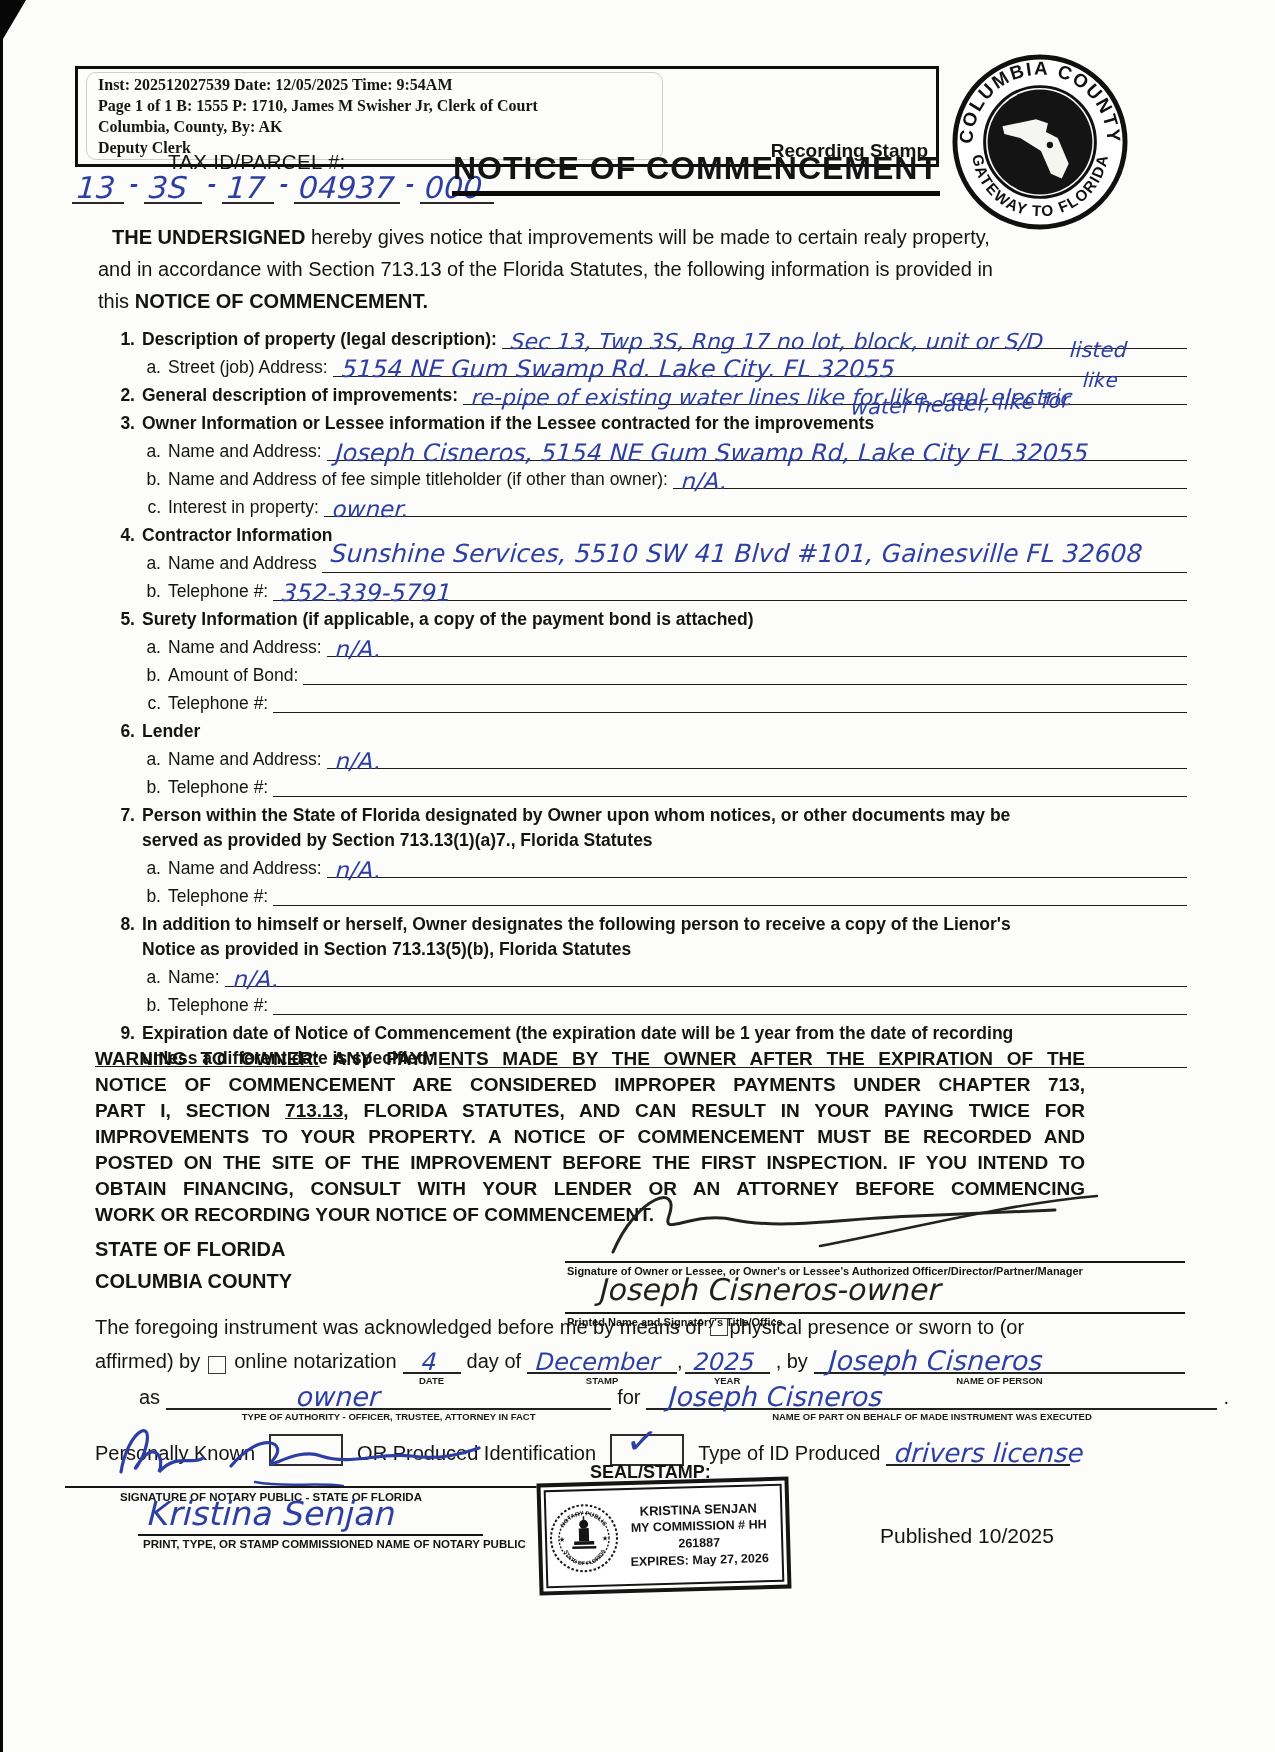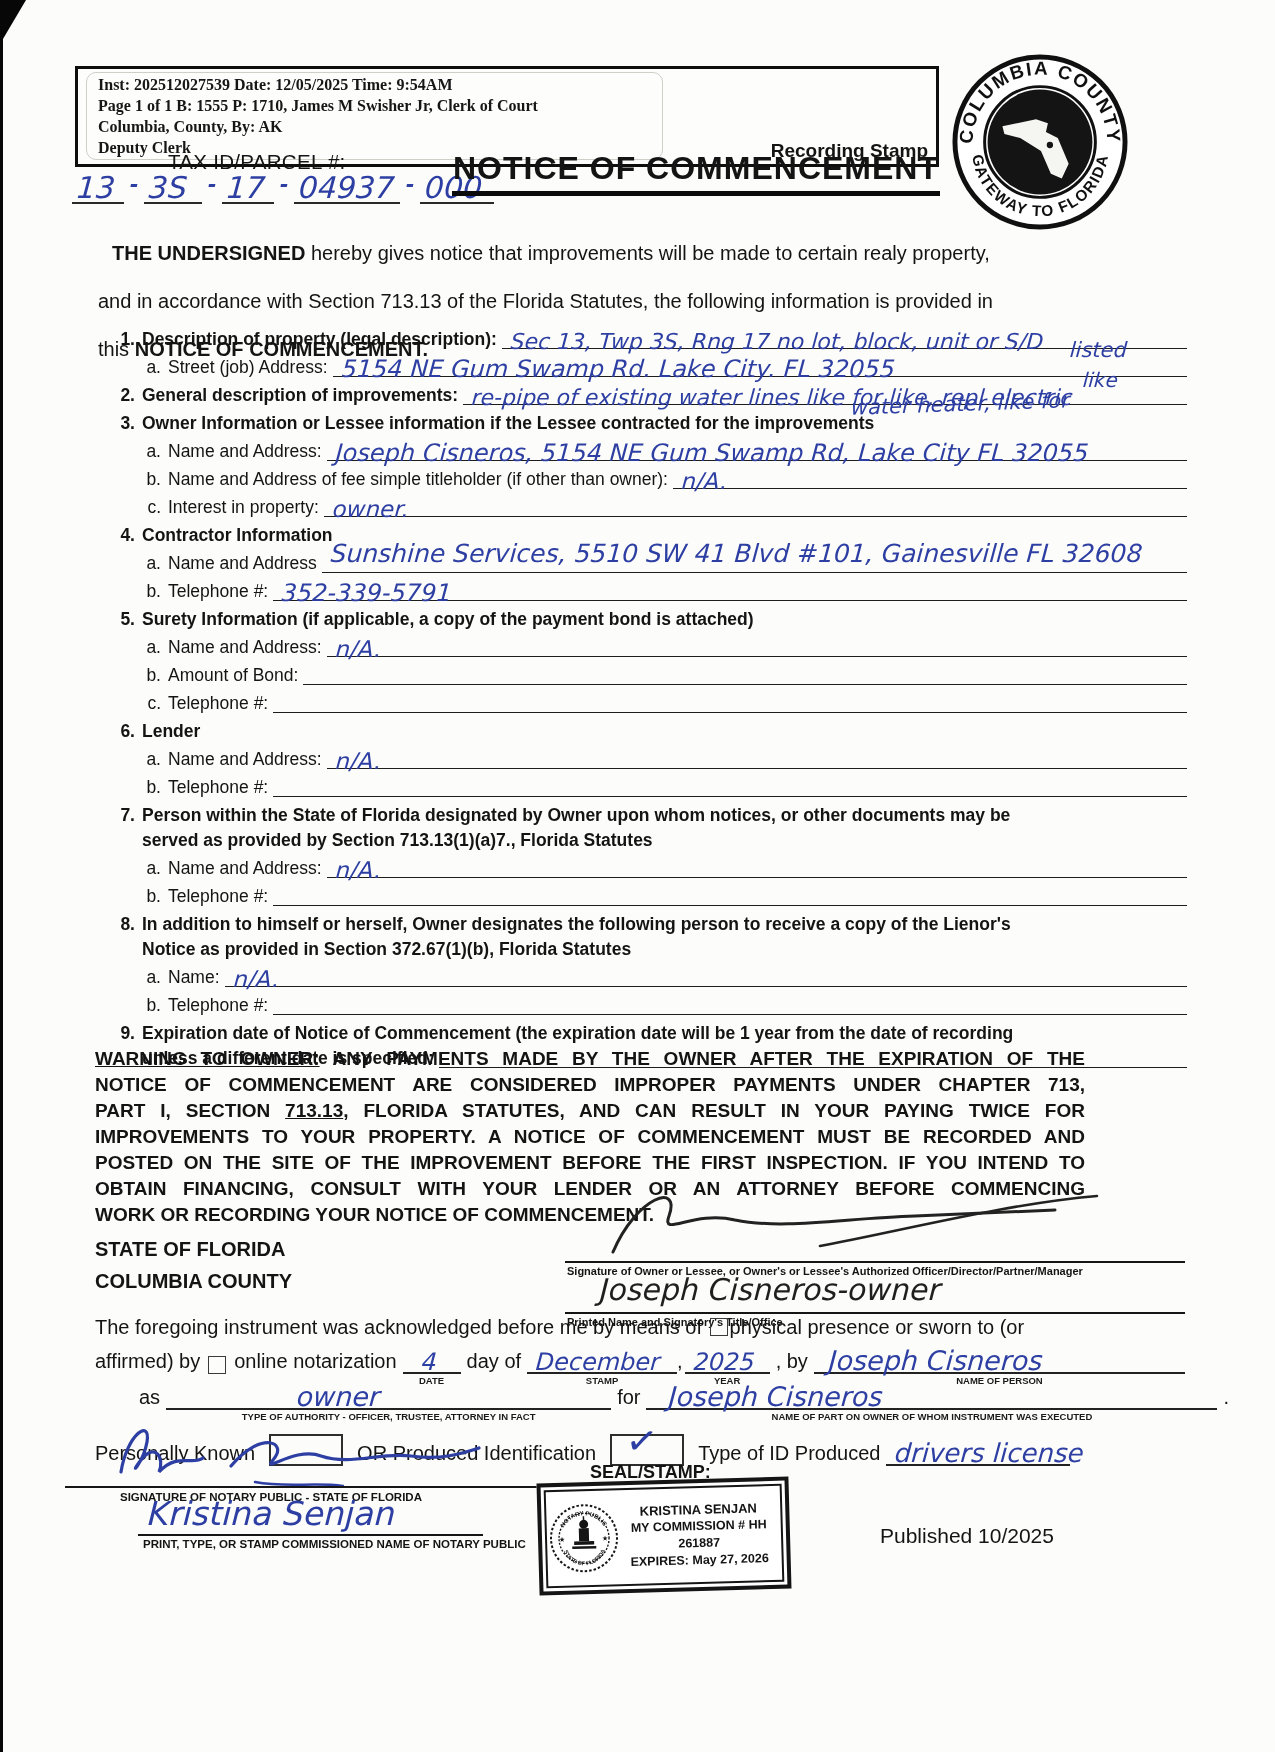--- a/index.html
+++ b/index.html
@@ -28,21 +28,21 @@
   #taxrow .cell{border-bottom:2.5px solid #2a2a2a;height:40px;position:relative;flex:none;}
   #taxrow .cell .hw{bottom:-1px;left:4px;font-size:30px;}
   #taxrow .dash{flex:none;width:20px;text-align:center;color:#2e3fa3;font-weight:bold;font-size:25px;
       font-style:italic;padding-bottom:6px;}
   .w1{width:52px}.w2{width:58px}.w3{width:52px}.w4{width:106px}.w5{width:74px}
   #title{position:absolute;left:452px;top:150px;width:488px;text-align:center;font-size:32px;font-weight:bold;
       letter-spacing:1px;border-bottom:5px solid #0b0b0b;padding-bottom:4px;white-space:nowrap;}
 
   
   #intro{position:absolute;left:98px;top:221px;width:990px;font-size:20px;line-height:32px;}
-  #intro .ln{white-space:nowrap;margin-top:16px;}
+  #intro .ln{white-space:nowrap;}
   #intro .ln1{padding-left:14px;}
 
   
   #items{position:absolute;left:95px;top:322px;width:1092px;}
   .row{display:flex;align-items:flex-end;height:27px;font-size:17.5px;line-height:20px;position:relative;padding-bottom:1px;}
   .row.cont{height:24px;}
   .row>.num{flex:none;width:40px;text-align:right;padding-right:7px;}
   .row.sub>.num{width:66px;}
   .row>.sp{flex:none;width:47px;}
   .lbl{flex:none;white-space:nowrap;}
@@ -305,21 +305,21 @@
       <span class="num">b.</span>
       <span class="lbl">Telephone #:</span>
       <span class="fl"></span>
     </div>
     <div class="row">
       <span class="num b">8.</span>
       <span class="lbl b">In addition to himself or herself, Owner designates the following person to receive a copy of the Lienor's</span>
     </div>
     <div class="row cont">
       <span class="sp"></span>
-      <span class="lbl b">Notice as provided in Section 372.67(1)(b), Florida Statutes</span>
+      <span class="lbl b">Notice as provided in Section 713.13(5)(b), Florida Statutes</span>
     </div>
     <div class="row sub">
       <span class="num">a.</span>
       <span class="lbl">Name:</span>
       <span class="fl">
           <span class="hw hw-na">n/A.</span>
         </span>
     </div>
     <div class="row sub">
       <span class="num">b.</span>
@@ -393,21 +393,21 @@
   </div>
   <div id="ack3" class="ackrow">
     <span class="gaptxt" style="padding-left:0">as</span>
     <span class="blank bw4-cap">
       <span class="hw" style="left:130px;font-size:27px">owner</span>
       <span class="under">TYPE OF AUTHORITY - OFFICER, TRUSTEE, ATTORNEY IN FACT</span>
     </span>
     <span class="gaptxt">for</span>
     <span class="blank grow">
       <span class="hw" style="left:22px;font-size:27px">Joseph Cisneros</span>
-      <span class="under">NAME OF PART ON OWNER OF WHOM INSTRUMENT WAS EXECUTED</span>
+      <span class="under">NAME OF PART ON BEHALF OF MADE INSTRUMENT WAS EXECUTED</span>
     </span>
     <span class="gaptxt" style="padding-right:0">.</span>
   </div>
 
   <div id="idrow">
     <span class="gaptxt" style="padding-left:0">Personally Known</span>
     <span class="idbox"></span>
     <span class="gaptxt">OR Produced Identification</span>
     <span class="idbox">
       <span class="mark">✓</span>

